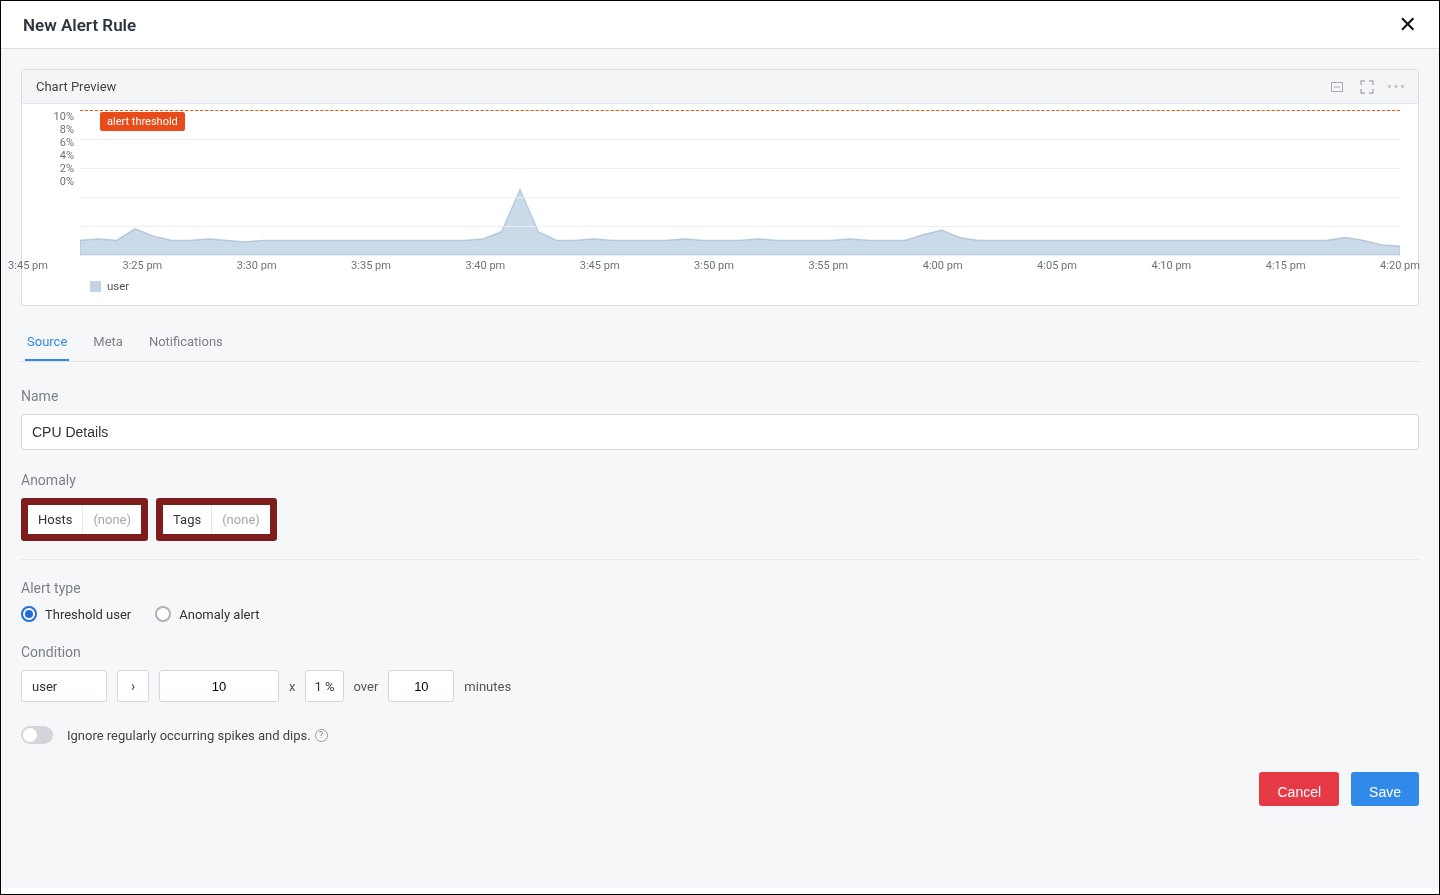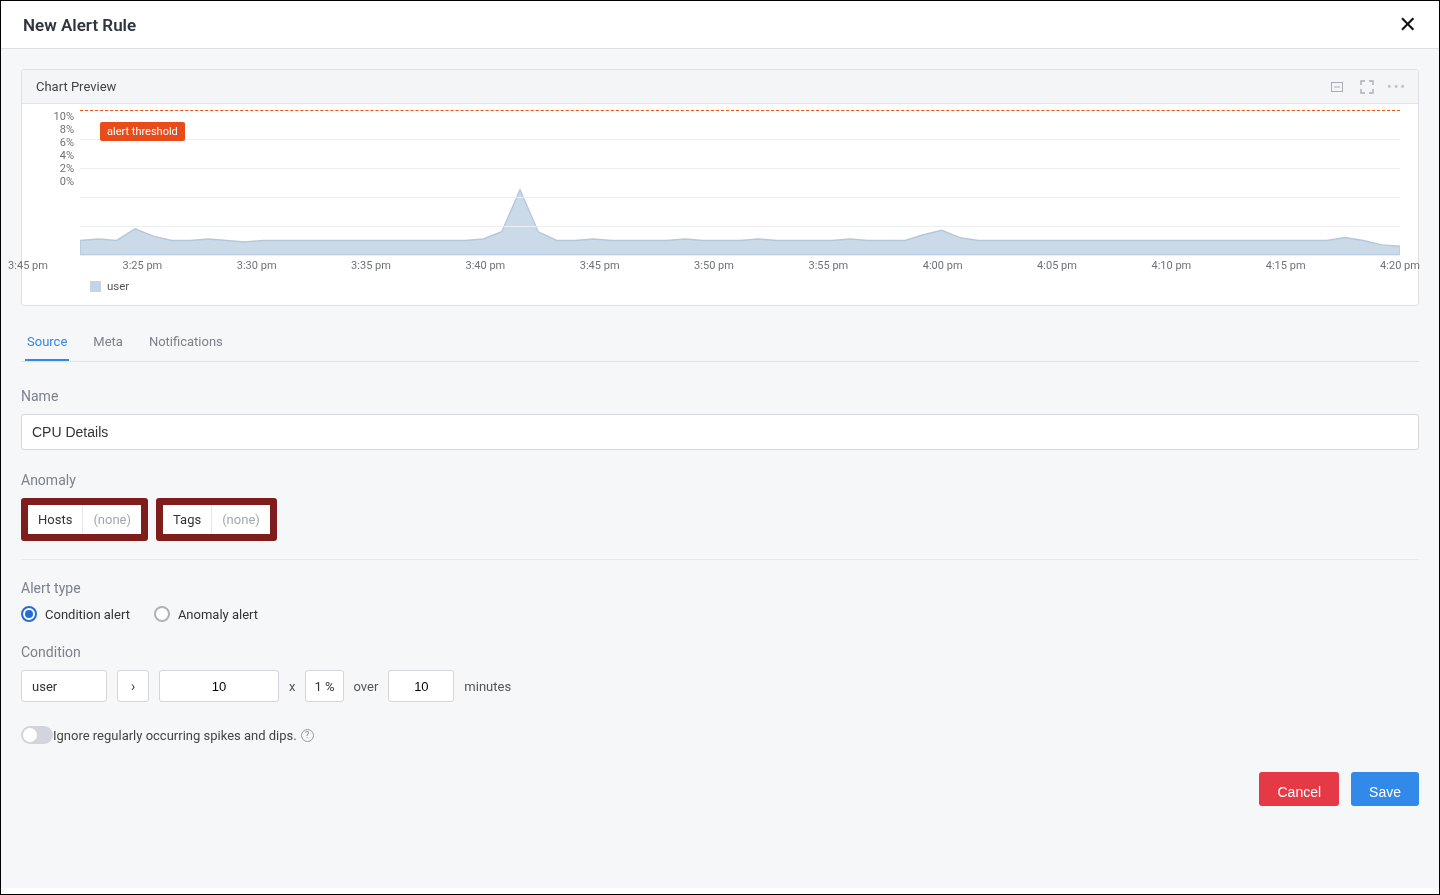--- a/index.html
+++ b/index.html
@@ -93,21 +93,21 @@
   .radio.checked .r-inner { background:#236dd6; }
 
   .cond-row { display:flex; align-items:center; gap:10px; margin-top:4px; }
   .sel { border:1px solid #d3d6db; border-radius:3px; background:#fff; height:32px; display:flex; align-items:center; padding:0 10px; font-size:13px; min-width:86px; }
   .op-box { border:1px solid #d3d6db; border-radius:3px; background:#fff; height:32px; width:32px; display:flex; align-items:center; justify-content:center; font-size:14px; color:#444;}
   .num-input { border:1px solid #d3d6db; border-radius:3px; background:#fff; height:32px; width:120px; text-align:center; font-size:13px; }
   .num-input-sm { width:66px; }
   .static-txt { font-size:13px; color:#555; }
   .unit-box { border:1px solid #d3d6db; border-radius:3px; background:#fff; height:32px; padding:0 8px; display:flex; align-items:center; font-size:13px;}
 
-  .toggle-row { display:flex; align-items:center; margin-top:24px; }
+  .toggle-row { display:flex; align-items:center; gap:14px; margin-top:24px; }
   .toggle { width:32px; height:18px; background:#d2d5da; border-radius:9px; position:relative; cursor:pointer; }
   .toggle-knob { width:14px; height:14px; background:#fff; border-radius:50%; position:absolute; top:2px; left:2px; }
   .toggle-label { font-size:13px; color:#444; display:flex; align-items:center; gap:4px;}
   .help-icon { width:13px; height:13px; border:1px solid #999; border-radius:50%; font-size:9px; color:#888; display:flex; align-items:center; justify-content:center; }
 
   .actions { display:flex; justify-content:flex-end; gap:12px; margin-top:28px; }
   .btn { height:34px; padding:12px 18px; border:none; border-radius:3px; font-size:14px; cursor:pointer; color:#fff; }
   .btn-cancel { background:#e63946; }
   .btn-save { background:#3189e9; }
 
@@ -152,21 +152,21 @@
             <span>4%</span>
             <span>2%</span>
             <span>0%</span>
           </div>
         <div class="plot" id="plot">
 
           <svg class="chart-svg" id="chart-svg" preserveAspectRatio="none" viewBox="0 0 1000 100">
             <path id="area" class="area-path" d="M 0 100 L 0.00 90.00 L 13.89 89.00 L 27.78 90.00 L 41.67 82.00 L 55.56 87.00 L 69.44 90.00 L 83.33 90.00 L 97.22 89.00 L 111.11 90.00 L 125.00 91.00 L 138.89 90.00 L 152.78 90.00 L 166.67 90.00 L 180.56 90.00 L 194.44 90.00 L 208.33 90.00 L 222.22 90.00 L 236.11 90.00 L 250.00 90.00 L 263.89 90.00 L 277.78 90.00 L 291.67 90.00 L 305.56 89.00 L 319.44 84.00 L 333.33 55.00 L 347.22 84.00 L 361.11 90.00 L 375.00 90.00 L 388.89 89.00 L 402.78 90.00 L 416.67 90.00 L 430.56 90.00 L 444.44 90.00 L 458.33 89.00 L 472.22 90.00 L 486.11 90.00 L 500.00 90.00 L 513.89 89.00 L 527.78 90.00 L 541.67 90.00 L 555.56 90.00 L 569.44 90.00 L 583.33 89.00 L 597.22 90.00 L 611.11 90.00 L 625.00 90.00 L 638.89 86.00 L 652.78 83.00 L 666.67 88.00 L 680.56 90.00 L 694.44 90.00 L 708.33 90.00 L 722.22 90.00 L 736.11 90.00 L 750.00 90.00 L 763.89 90.00 L 777.78 90.00 L 791.67 90.00 L 805.56 90.00 L 819.44 90.00 L 833.33 90.00 L 847.22 90.00 L 861.11 90.00 L 875.00 90.00 L 888.89 90.00 L 902.78 90.00 L 916.67 90.00 L 930.56 90.00 L 944.44 90.00 L 958.33 88.00 L 972.22 90.00 L 986.11 93.00 L 1000.00 94.00 L 1000 100 Z"></path>
           </svg>
           <div class="threshold-line" id="threshold-line" style="top: 0%;"></div>
-          <div class="threshold-badge" id="threshold-badge" style="top: 1.5%; margin-top: 10px;">alert threshold</div>
+          <div class="threshold-badge" id="threshold-badge" style="top: 1.5%;">alert threshold</div>
         <div class="gridline" style="top: 0%;"></div>
             <div class="gridline" style="top: 20%;"></div>
             <div class="gridline" style="top: 40%;"></div>
             <div class="gridline" style="top: 60%;"></div>
             <div class="gridline" style="top: 80%;"></div>
             <div class="gridline" style="top: 100%;"></div>
           </div>
       </div>
       <div class="x-axis" id="x-axis">
           <span class="x-tick" style="left: 0%;">3:45 pm</span>
@@ -217,21 +217,21 @@
 
   <hr class="hr">
 
   <div class="form-section" style="padding-top:20px">
     <span class="flabel">Alert type</span>
     <div class="radio-row">
       <label class="radio checked">
         <span class="r-outer">
             <span class="r-inner"></span>
           </span>
-        <span>Condition alert</span>
+        <span>Threshold user</span>
       </label>
       <label class="radio">
         <span class="r-outer">
             <span class="r-inner"></span>
           </span>
         <span>Anomaly alert</span>
       </label>
     </div>
   </div>
 

